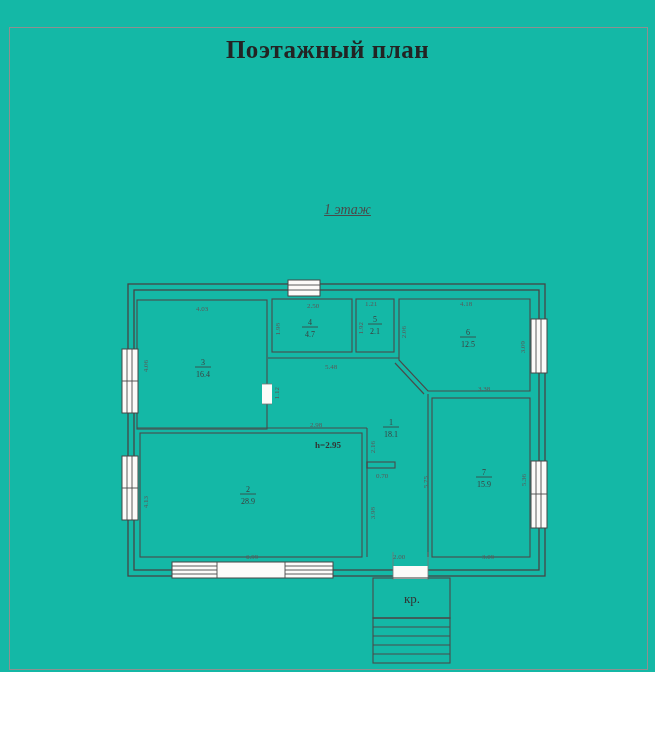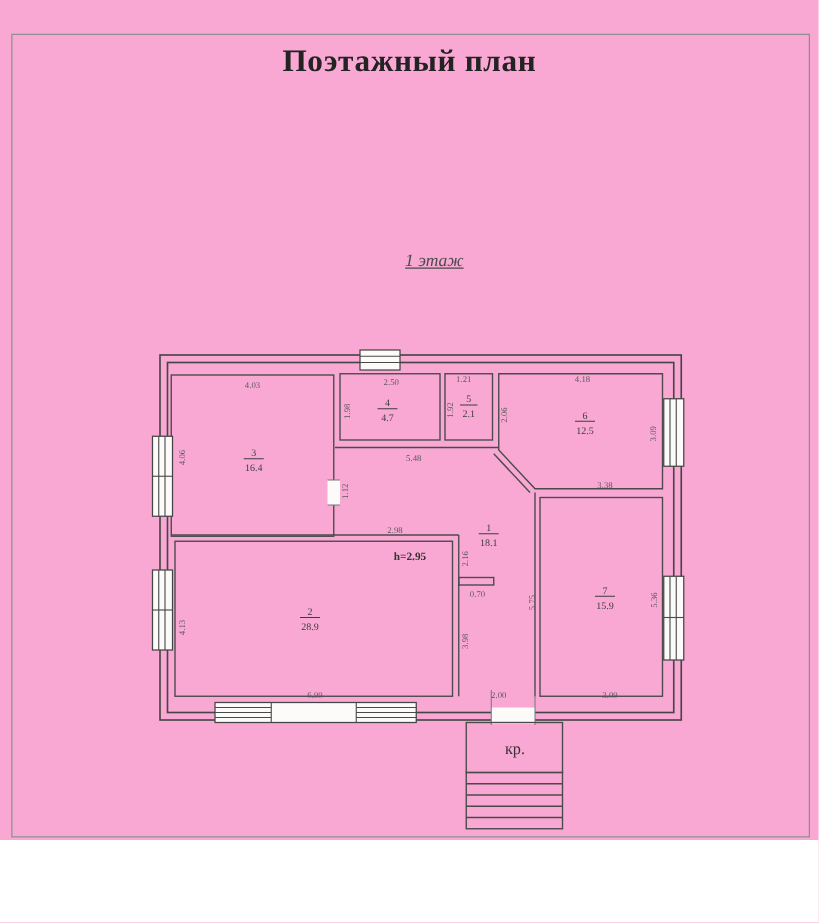--- a/index.html
+++ b/index.html
@@ -1,19 +1,19 @@
 <!DOCTYPE html>
 <html><head>
 <meta charset="utf-8">
 <style>
   html,body{margin:0;padding:0;background:#ffffff;}
   .page{
     position:relative;
     width:655px;height:672px;
-    background:#f9a8d4;
+    background:#14b8a6;
     font-family:"Liberation Serif", serif;
     overflow:hidden;
   }
   .page-border{
     position:absolute;
     left:9px;top:27px;right:7px;bottom:2px;
     border:1px solid #8f8f8f;
     pointer-events:none;
   }
   .doc-title{

